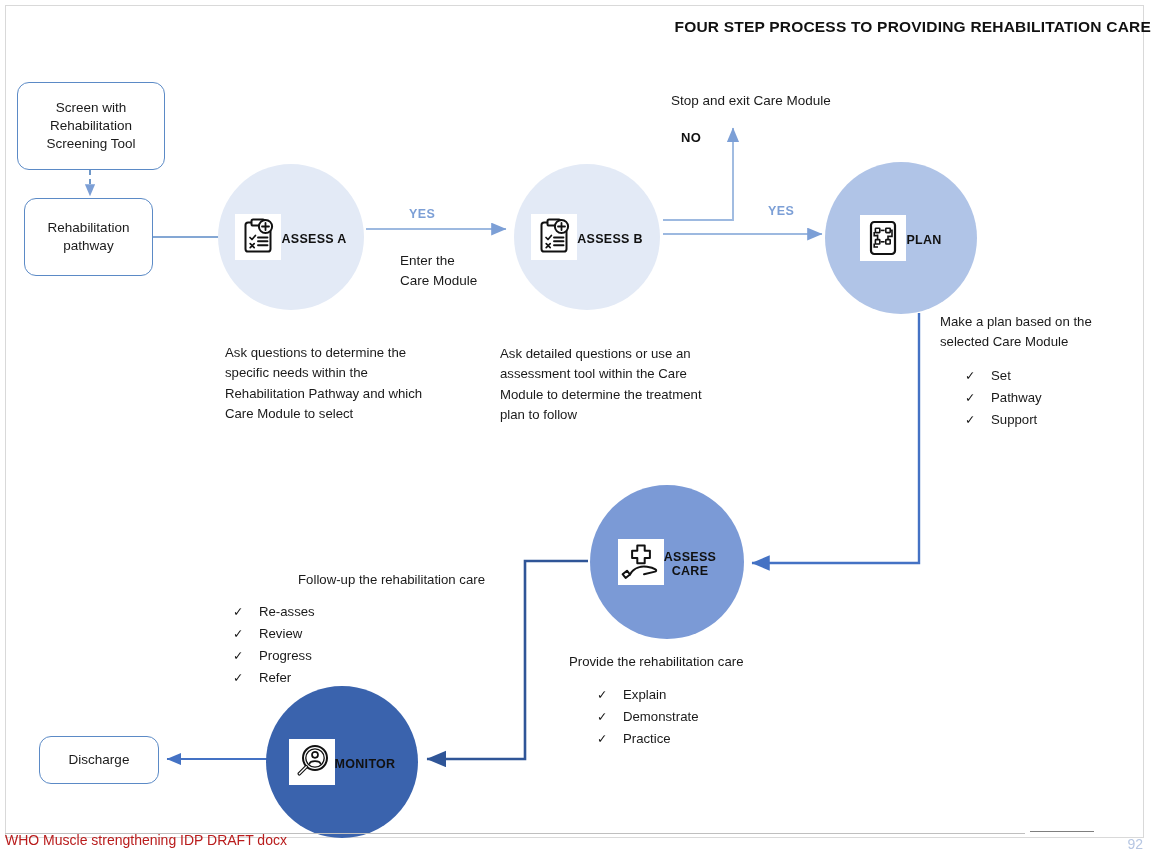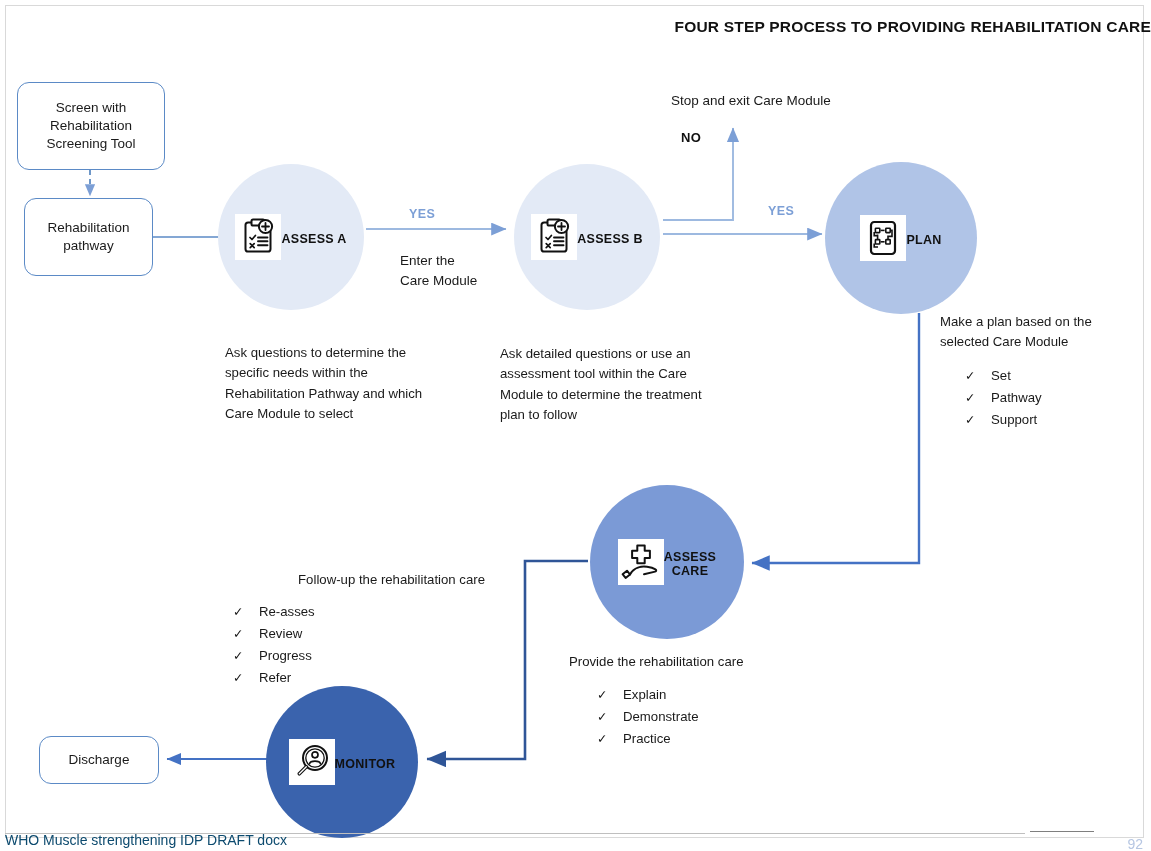--- a/index.html
+++ b/index.html
@@ -26,21 +26,21 @@
   .lbl-yes{position:absolute;font-size:12.5px;font-weight:bold;color:#7c9fd6;letter-spacing:.4px;}
   .lbl-no{position:absolute;font-size:13px;font-weight:bold;color:#111;letter-spacing:.3px;}
   .para{position:absolute;font-size:13.2px;color:#1a1a1a;line-height:1.55;}
   .blk-head{position:absolute;font-size:13.2px;color:#1a1a1a;line-height:1.55;}
   .checks{position:absolute;font-size:13.2px;color:#1a1a1a;line-height:1.66;}
   .checks .row{display:flex;align-items:baseline;}
   .checks .ck{width:26px;color:#111;font-size:12.5px;}
 
   .footer-rule{position:absolute;left:5px;top:833px;width:1020px;height:0;border-top:1px solid #bfbfbf;}
   .footer-rule2{position:absolute;right:57px;top:831px;width:64px;height:0;border-top:1px solid #7f7f7f;}
-  .footer-left{position:absolute;left:5px;top:832px;font-size:14px;color:#0c4a6e;
+  .footer-left{position:absolute;left:5px;top:832px;font-size:14px;color:#b91c1c;
                font-family:"Liberation Sans",sans-serif;}
   .footer-right{position:absolute;right:8px;top:836px;font-size:14px;color:#b6c6e2;}
 </style>
 </head>
 <body>
 
 <div id="page">
 
   <div id="frame"></div>
 

